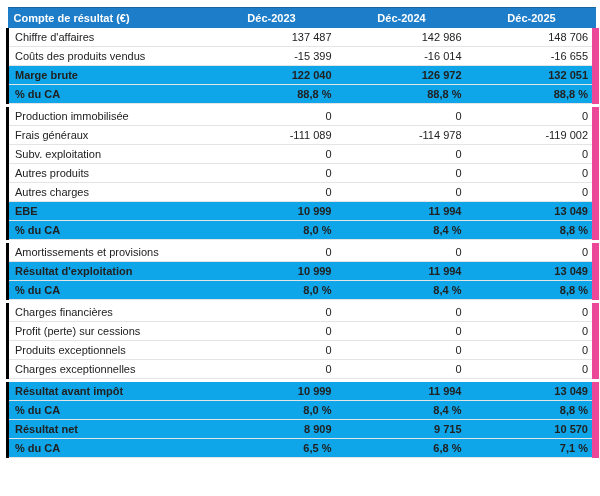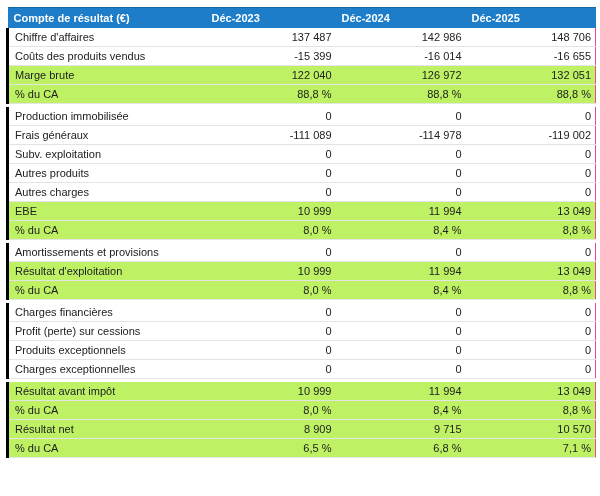--- a/index.html
+++ b/index.html
@@ -28,38 +28,38 @@
     border-top: 1px solid #15669f;
     color: #ffffff;
     font-weight: bold;
     height: 20px;
     line-height: 20px;
     padding: 0 4px 0 6px;
     white-space: nowrap;
     overflow: hidden;
   }
   thead th.label { text-align: left; }
-  thead th.num   { text-align: left; }
+  thead th.num   { text-align: center; }
 
   tbody td {
     height: 18px;
     line-height: 18px;
     padding: 0 4px 0 6px;
     border-bottom: 1px solid #e4e4e4;
     white-space: nowrap;
     overflow: hidden;
     background: #ffffff;
   }
   tbody td:first-child { border-left: 3px solid #000000; text-align: left; }
-  tbody td:last-child  { border-right: 1px solid #ec4899; }
+  tbody td:last-child  { border-right: 7px solid #ec4899; }
   tbody td.num { text-align: right; }
 
   tr.emphasis td {
-    font-weight: normal;
-    background: #bef264;
+    font-weight: bold;
+    background: #0ea5e9;
     margin-left: 14px;
   }
   tr.gap-row td {
     height: 3px;
     line-height: 3px;
     padding: 0;
     border: none;
     background: #ffffff;
   }
 </style>

